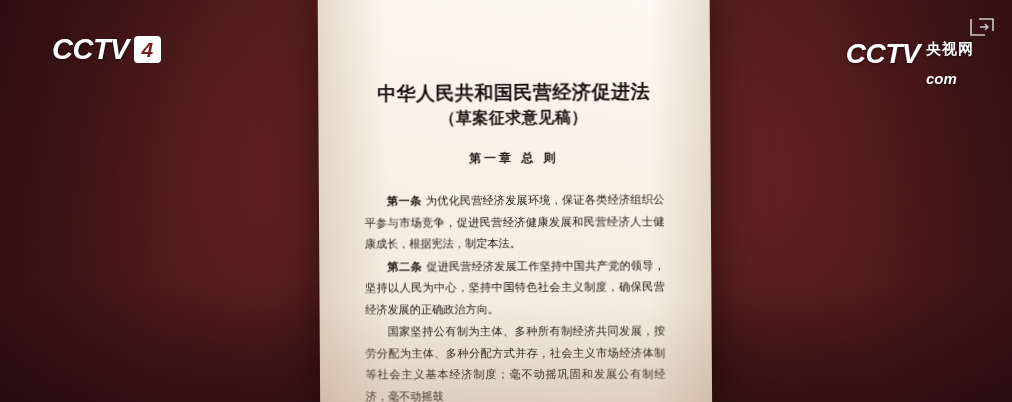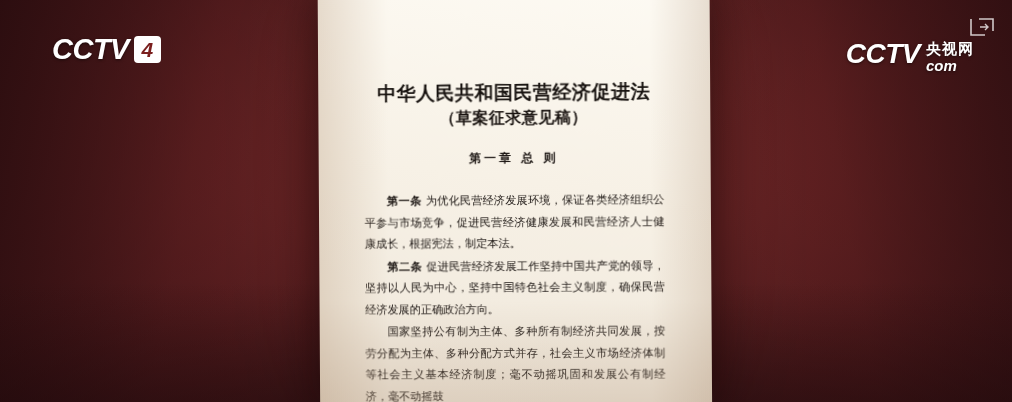--- a/index.html
+++ b/index.html
@@ -226,21 +226,21 @@
     text-shadow: 0 1px 3px rgba(0,0,0,0.5);
     text-align: center;
   }
   .logo-right .com-bottom {
     font-family: "Liberation Sans", sans-serif;
     font-weight: 700;
     font-style: italic;
     font-size: 15px;
     letter-spacing: 0px;
     color: #ffffff;
-    margin-top: 2px;
+    margin-top: 15px;
     text-shadow: 0 1px 3px rgba(0,0,0,0.5);
   }
 
   
   .corner-mark {
     position: absolute;
     right: 18px;
     top: 18px;
     width: 24px;
     height: 18px;

